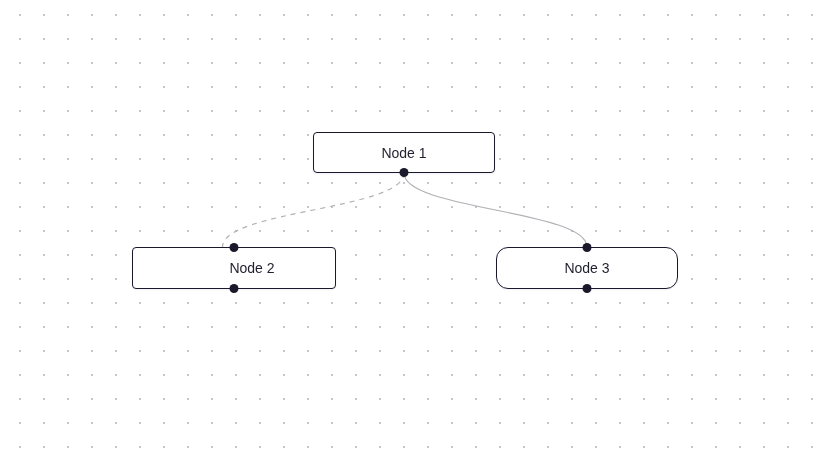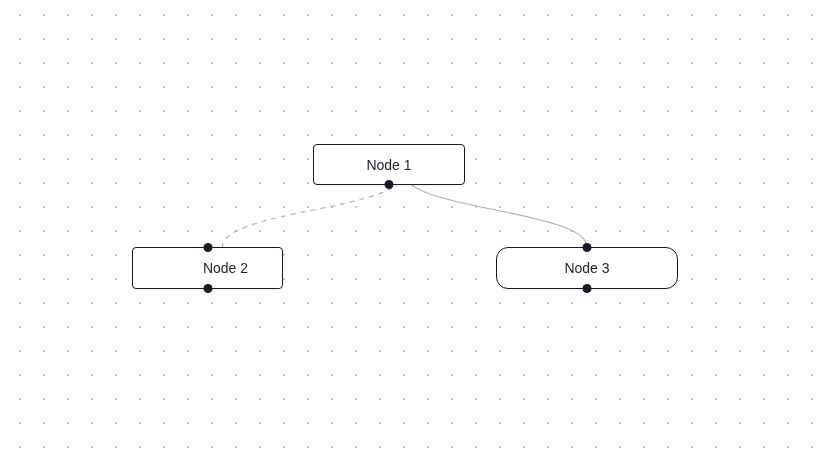--- a/index.html
+++ b/index.html
@@ -67,26 +67,26 @@
 </head>
 <body>
 
 <div class="flow-canvas">
 
   <svg class="edge-layer" id="edge-layer" width="822" height="468" viewBox="0 0 822 468" xmlns="http://www.w3.org/2000/svg">
       <path d="M 404 173 C 404 210, 222.5 210, 222.5 247" fill="none" stroke="#b1b1b7" stroke-width="1.2" stroke-dasharray="5 5"></path>
       <path d="M 404 173 C 404 210, 587 210, 587 247" fill="none" stroke="#b1b1b7" stroke-width="1.2"></path>
     </svg>
 
-  <div class="flow-node" style="left: 313px; top: 144px; width: 152px; height: 41px;">
+  <div class="flow-node" style="left: 313px; top: 132px; width: 182px; height: 41px;">
     <span class="node-label">Node 1</span>
     <span class="handle handle-bottom"></span>
   </div>
 
-  <div class="flow-node" style="left: 132px; top: 247px; width: 151px; height: 42px; padding-left: 36px;">
+  <div class="flow-node" style="left: 132px; top: 247px; width: 204px; height: 42px; padding-left: 36px;">
     <span class="handle handle-top"></span>
     <span class="node-label">Node 2</span>
     <span class="handle handle-bottom"></span>
   </div>
 
   <div class="flow-node" style="left: 496px; top: 247px; width: 182px; height: 42px; border-radius: 12px;">
     <span class="handle handle-top"></span>
     <span class="node-label">Node 3</span>
     <span class="handle handle-bottom"></span>
   </div>

